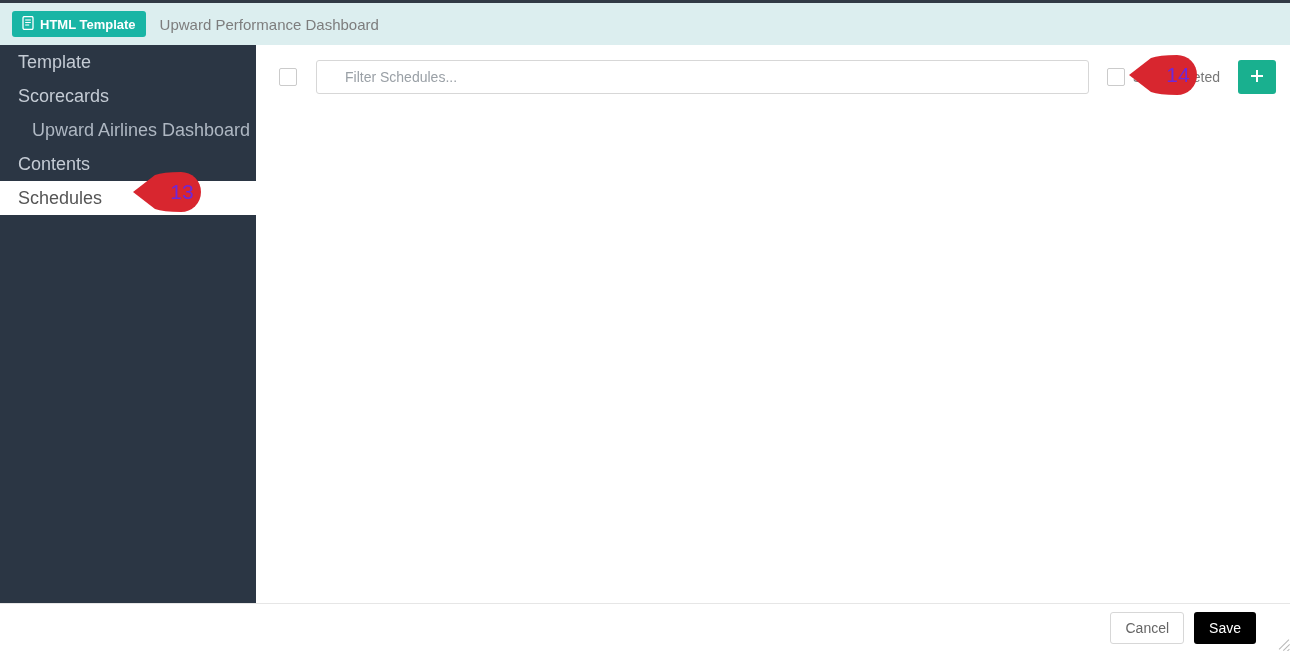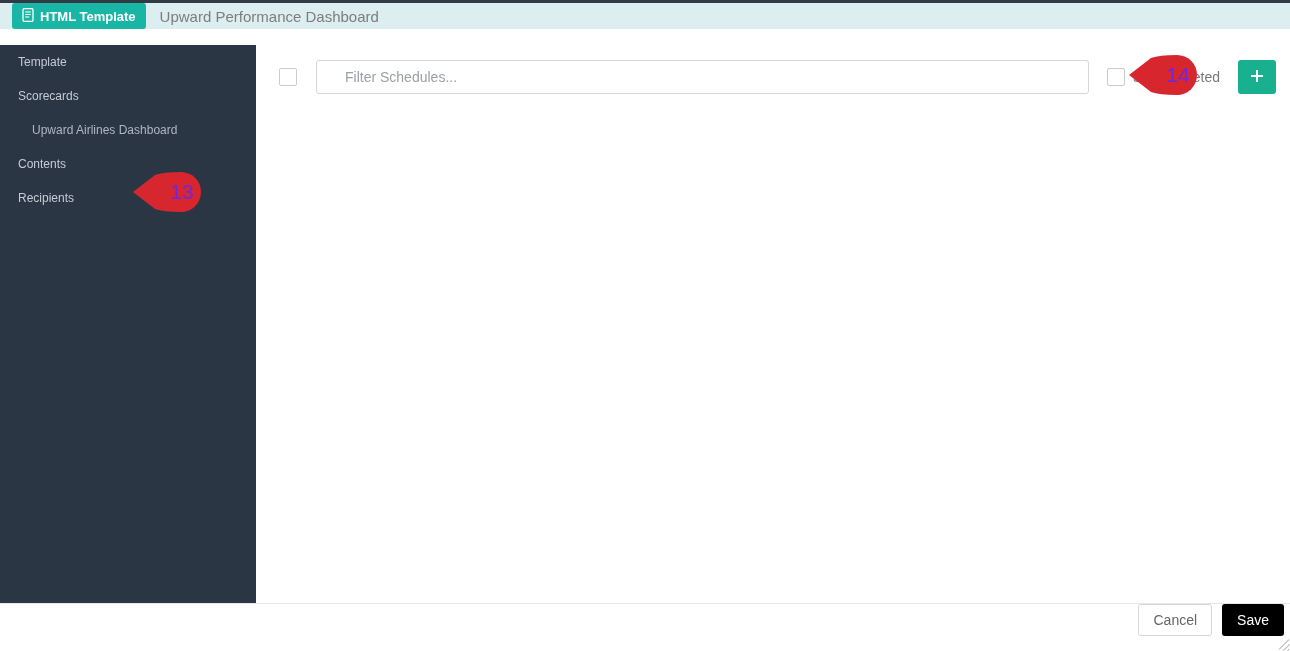--- a/index.html
+++ b/index.html
@@ -2,38 +2,38 @@
 <html><head>
 <meta charset="utf-8">
 <style>
   * { box-sizing: border-box; margin: 0; padding: 0; }
   html, body { height: 100%; font-family: "Segoe UI", "Helvetica Neue", Arial, sans-serif; font-size: 14px; color: #444; }
   body { width: 1290px; height: 651px; position: relative; overflow: hidden; background: #fff; }
 
   .top-border { position: absolute; top: 0; left: 0; right: 0; height: 3px; background: #313a45; }
 
   .header {
-    position: absolute; top: 3px; left: 0; right: 0; height: 26px;
+    position: absolute; top: 3px; left: 0; right: 0; height: 42px;
     background: #dceeef; display: flex; align-items: center; padding-left: 12px;
   }
   .badge-html {
     background: #19b5a5; color: #fff; border-radius: 3px; height: 26px;
     display: flex; align-items: center; padding: 0 10px; font-weight: 600; gap: 6px;
     font-size: 13px;
   }
   .badge-html .doc-icon { width: 12px; height: 14px; }
   .header-title { margin-left: 14px; color: #7d7d7d; font-size: 15px; }
 
   .sidebar {
     position: absolute; top: 45px; left: 0; width: 256px; bottom: 48px;
     background: #2b3644;
   }
   .side-item {
     height: 34px; display: flex; align-items: center; padding-left: 18px;
-    color: #c4cbd4; font-size: 12px; cursor: pointer;
+    color: #c4cbd4; font-size: 18px; cursor: pointer;
   }
   .side-item.sub { padding-left: 32px; color: #aeb7c2; }
   .side-item.active { background: #ffffff; color: #555; }
 
   .main {
     position: absolute; top: 45px; left: 256px; right: 0; bottom: 48px;
     background: #ffffff; padding: 14px;
   }
   .filter-row { display: flex; align-items: center; gap: 10px; height: 36px; }
   .chk {
@@ -50,21 +50,21 @@
   .show-label { color: #777; font-size: 14px; }
   .add-btn {
     width: 38px; height: 34px; background: #19b08f; color: #fff; border: none;
     border-radius: 3px; font-size: 18px; font-weight: 700; cursor: pointer;
     display: flex; align-items: center; justify-content: center; margin-left: 8px;
   }
 
   .footer {
     position: absolute; left: 0; right: 0; bottom: 0; height: 48px;
     background: #ffffff; border-top: 1px solid #e6e6e6;
-    display: flex; justify-content: flex-end; padding-right: 6px; gap: 10px;
+    display: flex; align-items: center; justify-content: flex-end; padding-right: 34px; gap: 10px;
   }
   .btn { height: 32px; padding: 0 14px; border-radius: 3px; font-size: 14px; cursor: pointer; border: 1px solid transparent; }
   .btn-cancel { background: #fff; border-color: #d7d7d7; color: #666; }
   .btn-save { background: #000000; color: #fff; }
 
   .resize-handle {
     position: absolute; right: 1px; bottom: 1px; width: 12px; height: 12px;
   }
   .resize-handle::before, .resize-handle::after, .resize-handle span {
     content: ""; position: absolute; background: #b8b8b8; height: 1px; transform: rotate(-45deg);
@@ -112,22 +112,22 @@
   </div>
   <div class="side-item">
     <span>Scorecards</span>
   </div>
   <div class="side-item sub">
     <span>Upward Airlines Dashboard</span>
   </div>
   <div class="side-item">
     <span>Contents</span>
   </div>
-  <div class="side-item">
-    <span>Recipients</span>
+  <div class="side-item active">
+    <span>Schedules</span>
   </div>
 </div>
 
 <div class="main">
   <div class="filter-row">
     <div class="chk-wrap">
       <span class="chk"></span>
     </div>
     <input class="filter-input" type="text" placeholder="Filter Schedules..." style="">
     <div class="show-group">

